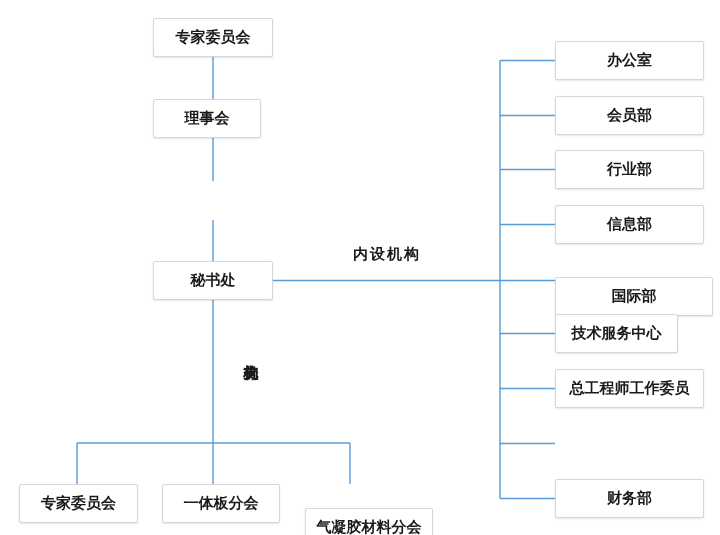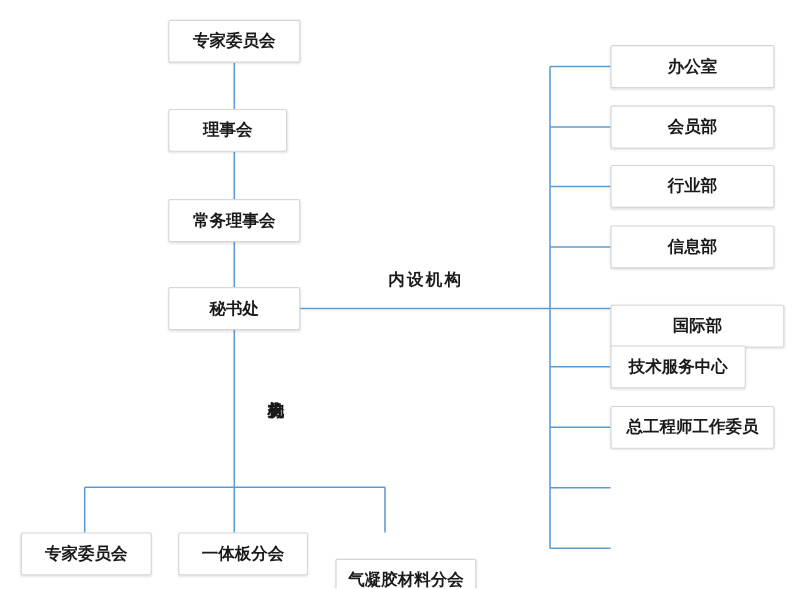--- a/index.html
+++ b/index.html
@@ -93,31 +93,31 @@
     <line x1="500" y1="498.5" x2="555" y2="498.5"></line>
 
     <line x1="77" y1="443" x2="350" y2="443"></line>
     <line x1="77" y1="443" x2="77" y2="484"></line>
     <line x1="213" y1="443" x2="213" y2="484"></line>
     <line x1="350" y1="443" x2="350" y2="484"></line>
   </svg>
 
   <div class="node" style="left:153px; top:18px;  width:120px;">专家委员会</div>
   <div class="node" style="left:153px; top:99px;  width:108px;">理事会</div>
-  <div class="node" style="left:153px; top:181px; width:120px;">常务理事会</div>
   <div class="node" style="left:153px; top:261px; width:120px;">秘书处</div>
 
   <div class="group-label horizontal" style="left:353px; top:245px;">内设机构</div>
   <div class="group-label vertical" style="left:243px; top:353px;">分支机构</div>
 
   <div class="node" style="left:555px; top:41px;  width:149px;">办公室</div>
   <div class="node" style="left:555px; top:96px;  width:149px;">会员部</div>
   <div class="node" style="left:555px; top:150px; width:149px;">行业部</div>
   <div class="node" style="left:555px; top:205px; width:149px;">信息部</div>
   <div class="node" style="left:555px; top:277px; width:158px;">国际部</div>
   <div class="node" style="left:555px; top:314px; width:123px;">技术服务中心</div>
   <div class="node" style="left:555px; top:369px; width:149px;">总工程师工作委员</div>
+  <div class="node" style="left:555px; top:479px; width:149px;">财务部</div>
 
   <div class="node" style="left:19px;  top:484px; width:119px;font-family:Liberation Serif, serif;">专家委员会</div>
   <div class="node" style="left:162px; top:484px; width:118px;">一体板分会</div>
   <div class="node" style="left:305px; top:508px; width:128px;">气凝胶材料分会</div>
 
 </div>
 
 </body></html>

